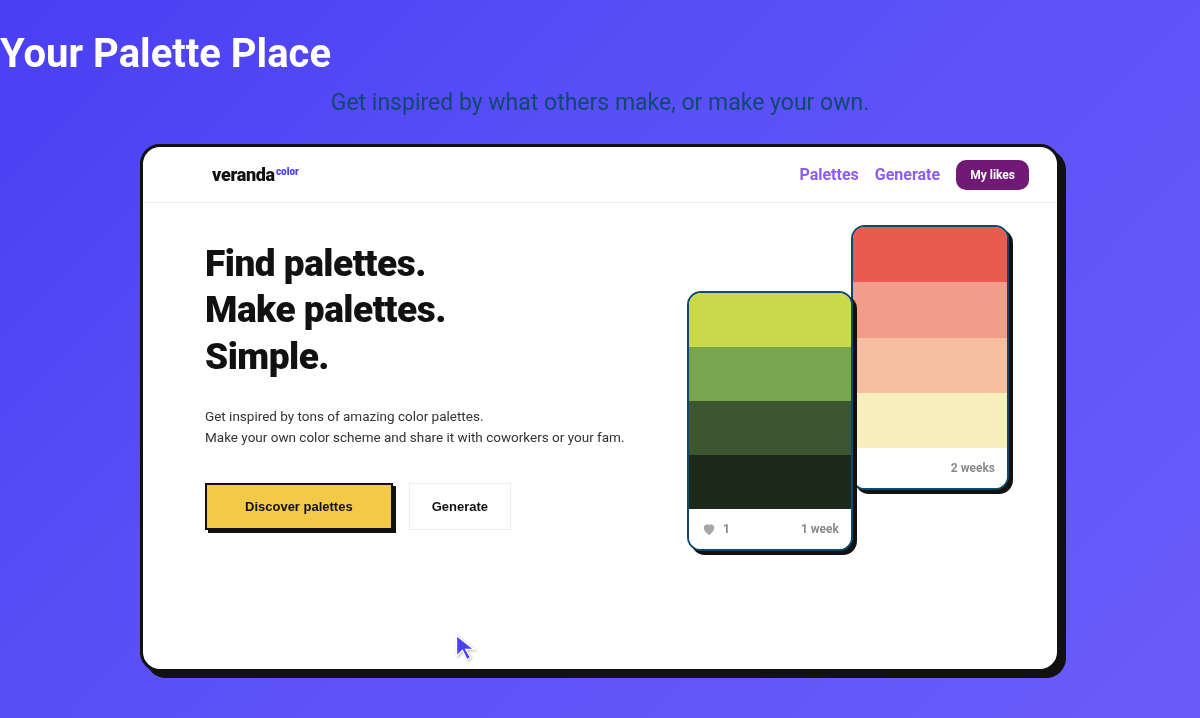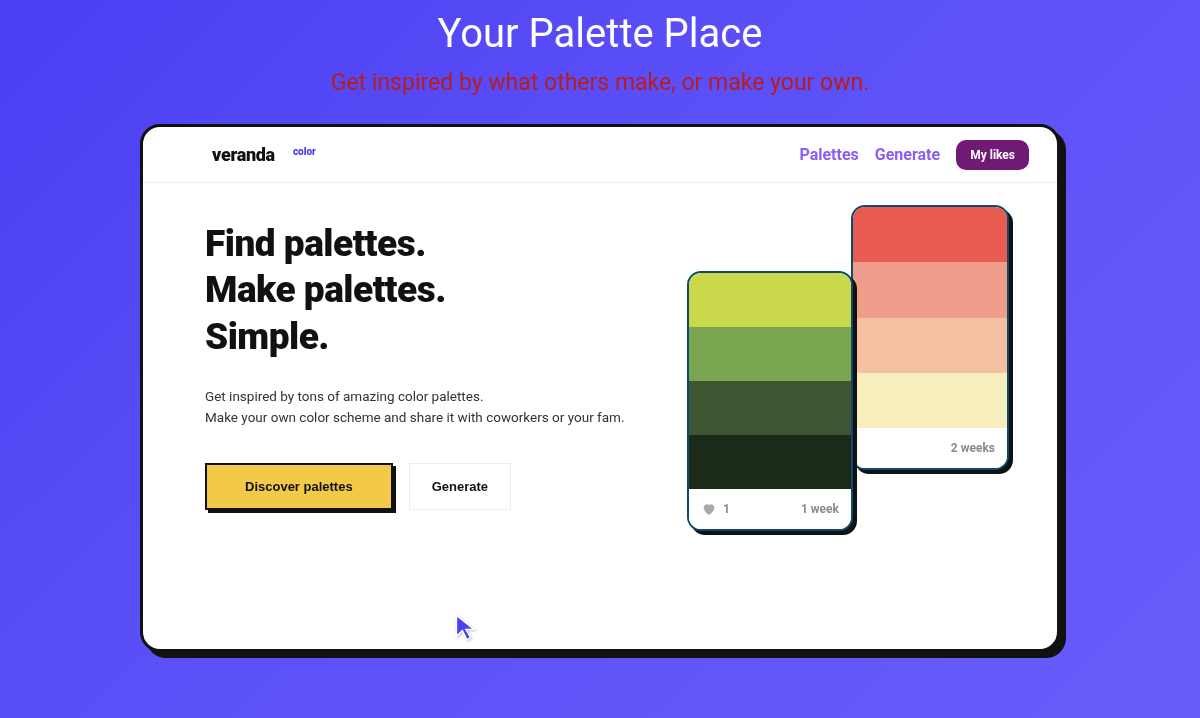--- a/index.html
+++ b/index.html
@@ -2,28 +2,28 @@
 <html><head>
 <meta charset="utf-8">
 <style>
   * { box-sizing: border-box; margin: 0; padding: 0; }
   html, body { width: 1200px; height: 718px; overflow: hidden; font-family: -apple-system, BlinkMacSystemFont, "Segoe UI", Roboto, Helvetica, Arial, sans-serif; }
   body {
     background: linear-gradient(135deg, #4a3ff2 0%, #5a4ff7 40%, #6a5cfa 100%);
     padding-top: 10px;
   }
   .outer-title {
-    text-align: center;
     color: #ffffff;
     font-size: 40px;
-    font-weight: 400;
+    font-weight: 700;
+    margin-top: 20px;
   }
   .outer-sub {
     text-align: center;
-    color: #b91c1c;
+    color: #0c4a6e;
     font-size: 23px;
     font-weight: 400;
     margin-top: 12px;
   }
   .window {
     width: 920px;
     height: 528px;
     margin: 28px auto 0;
     background: #ffffff;
     border-radius: 20px;
@@ -33,21 +33,21 @@
     overflow: hidden;
   }
   .topbar {
     height: 56px;
     border-bottom: 1px solid #ececec;
     display: flex;
     align-items: center;
     padding: 0 28px;
   }
   .brand { font-weight: 900; font-size: 18px; color: #111; letter-spacing: -0.3px; margin-left: 41px; }
-  .brand-sup { font-weight: 900; font-size: 10px; color: #4a3ff2; position: relative; top: -6px; margin-left: 18px; }
+  .brand-sup { font-weight: 900; font-size: 10px; color: #4a3ff2; position: relative; top: -6px; margin-left: 1px; }
   .nav { margin-left: auto; display: flex; align-items: center; gap: 16px; }
   .nav-link { font-size: 16px; font-weight: 700; color: #8b5cf6; cursor: pointer; }
   .nav-pill { background: #701a75; color: #fff; font-size: 12px; font-weight: 700; padding: 8px 14px; border-radius: 10px; cursor: pointer; }
 
   .content { display: flex; padding: 38px 0 0 62px; position: relative; height: calc(100% - 56px); }
   .left { width: 470px; }
   .hero-line { font-size: 37px; font-weight: 900; color: #111; line-height: 1.25; letter-spacing: -0.5px; }
   .desc { margin-top: 26px; color: #333; font-size: 13.5px; line-height: 1.6; }
   .cta-row { display: flex; gap: 16px; margin-top: 34px; }
   .btn-primary {

